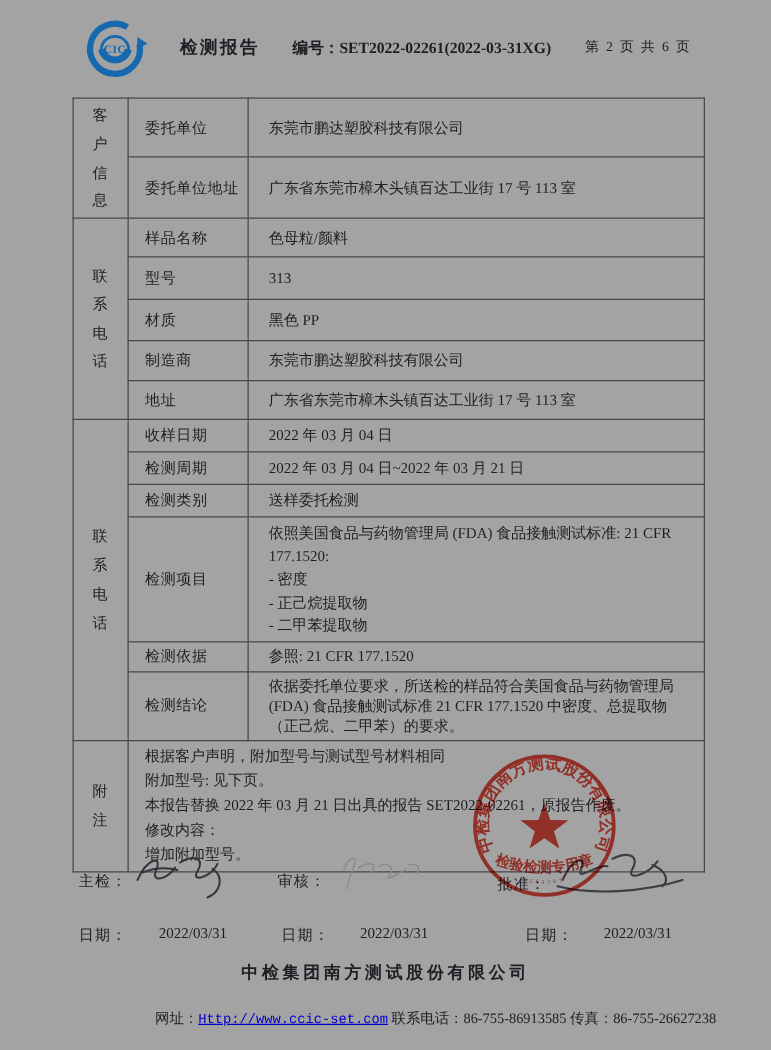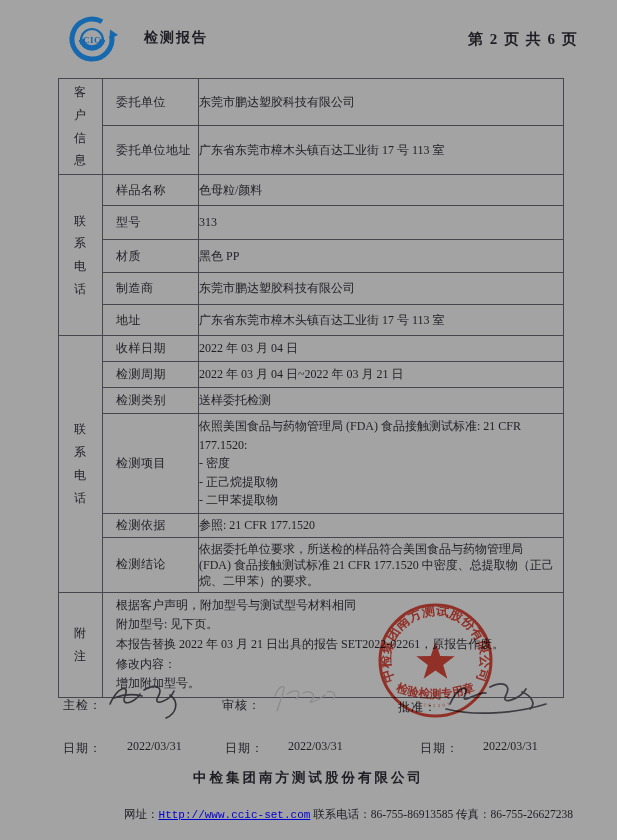--- a/index.html
+++ b/index.html
@@ -7,32 +7,32 @@
   body { font-family:"Liberation Serif","DejaVu Serif",serif; color:#1e1e24; }
   .page {
     position:relative; width:617px; height:840px; background:#a3a3a3;
     overflow:hidden;
   }
 
   
   .hdr-logo { position:absolute; left:60px; top:13px; }
   .hdr-title { position:absolute; left:144px; top:29px; font-size:14px; font-weight:bold; letter-spacing:2px; }
   .hdr-no { position:absolute; left:234px; top:30px; font-size:12.5px; font-weight:bold; }
-  .hdr-page { position:absolute; left:468px; top:30px; font-size:15px; font-weight:bold; letter-spacing:1.5px; }
+  .hdr-page { position:absolute; left:468px; top:30px; font-size:11px; font-weight:normal; letter-spacing:1.5px; }
 
   
   table.report {
     position:absolute; left:58px; top:78px; width:506px;
     border-collapse:collapse; table-layout:fixed;
     font-size:12px;
   }
   table.report td { border:1px solid #46464d; vertical-align:middle; }
   td.grp { width:44px; text-align:center; line-height:1.9; padding:2px 9px; letter-spacing:1px; }
   td.lbl { width:96px; padding:2px 4px 2px 13px; letter-spacing:0.5px; }
-  td.val { padding:3px 6px 3px 0; }
+  td.val { padding:3px 6px 3px 16px; }
   .pre { white-space:pre-line; }
   .lh-items { line-height:1.54; }
   .lh-concl { line-height:1.34; padding-top:2px; padding-bottom:2px; }
   .lh-notes { line-height:1.64; }
 
   
   .stamp { position:absolute; left:377px; top:602px; width:117px; height:117px;
            mix-blend-mode:multiply; opacity:0.92; pointer-events:none; }
 
   
@@ -56,20 +56,21 @@
   <div class="hdr-logo">
     <svg width="64" height="52" viewBox="0 0 64 52">
       <path d="M42 8.7 A20 20 0 1 0 51.7 22.5" fill="none" stroke="#1668af" stroke-width="5"></path>
       <polygon points="50,16.5 58,22 49.5,26" fill="#1668af"></polygon>
       <path d="M21 27 A11 11 0 1 1 43 27" fill="none" stroke="#1668af" stroke-width="2.2"></path>
       <path d="M21.3 26.5 A11 11 0 0 0 42.7 26.5" fill="none" stroke="#1668af" stroke-width="5.5"></path>
       <text x="32" y="29.5" text-anchor="middle" font-size="9" font-weight="bold" font-family="Liberation Serif, serif" fill="#1668af" letter-spacing="0.5">CIC</text>
     </svg>
   </div>
   <div class="hdr-title">检测报告</div>
+  <div class="hdr-no">编号：SET2022-02261(2022-03-31XG)</div>
   <div class="hdr-page">第 2 页 共 6 页</div>
 
   <table class="report">
     <colgroup>
         <col style="width:44px">
         <col style="width:96px">
         <col>
       </colgroup>
 
     <tbody>

